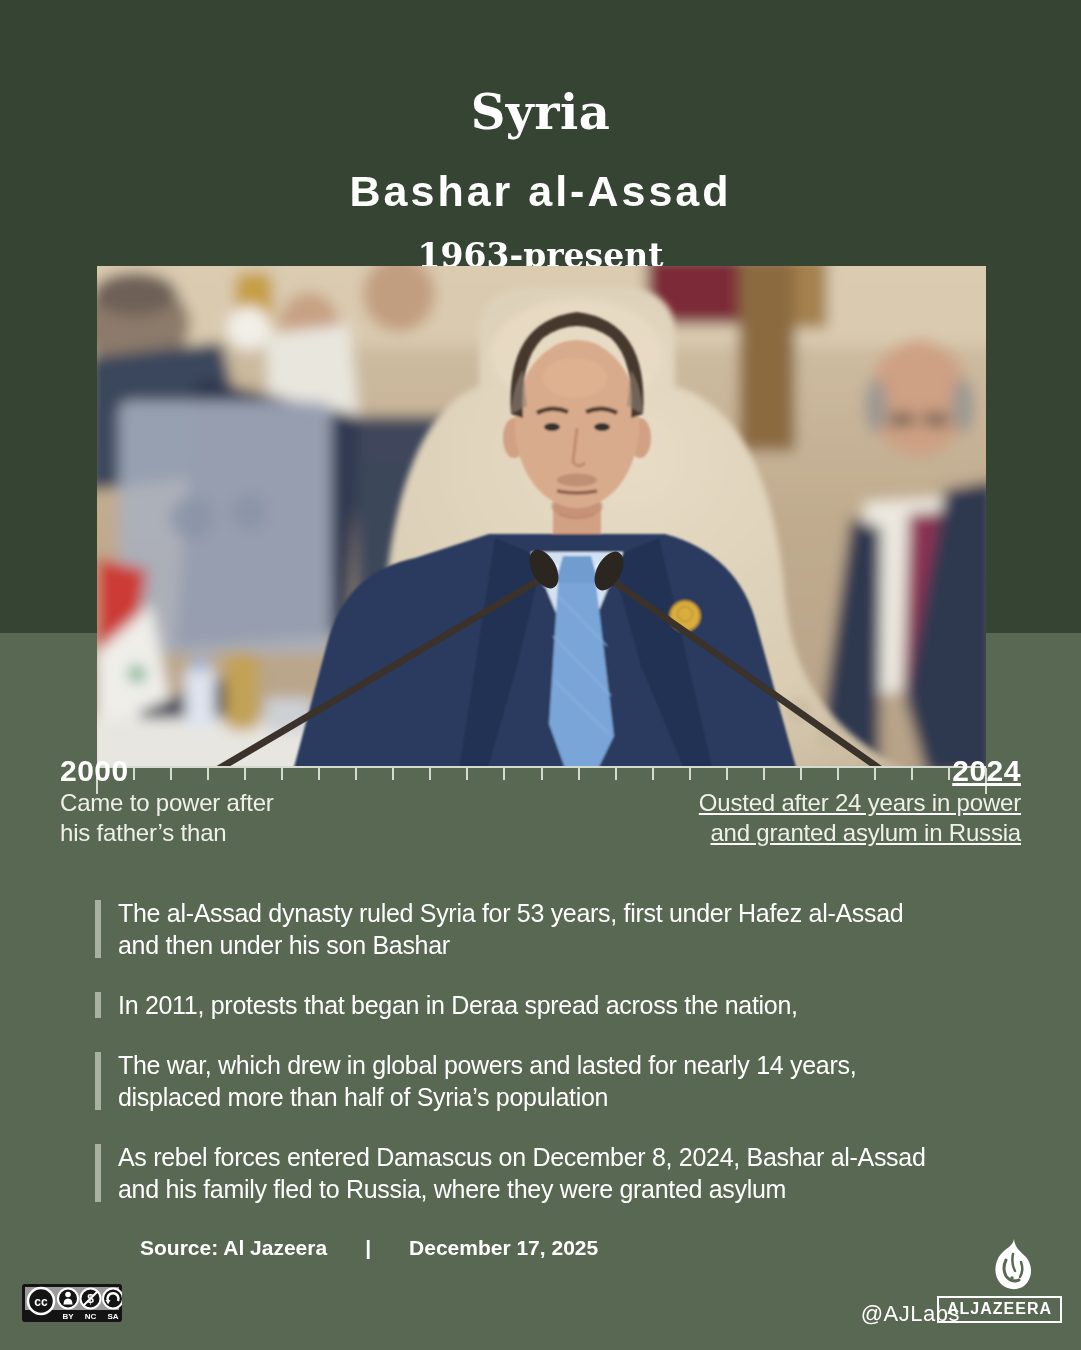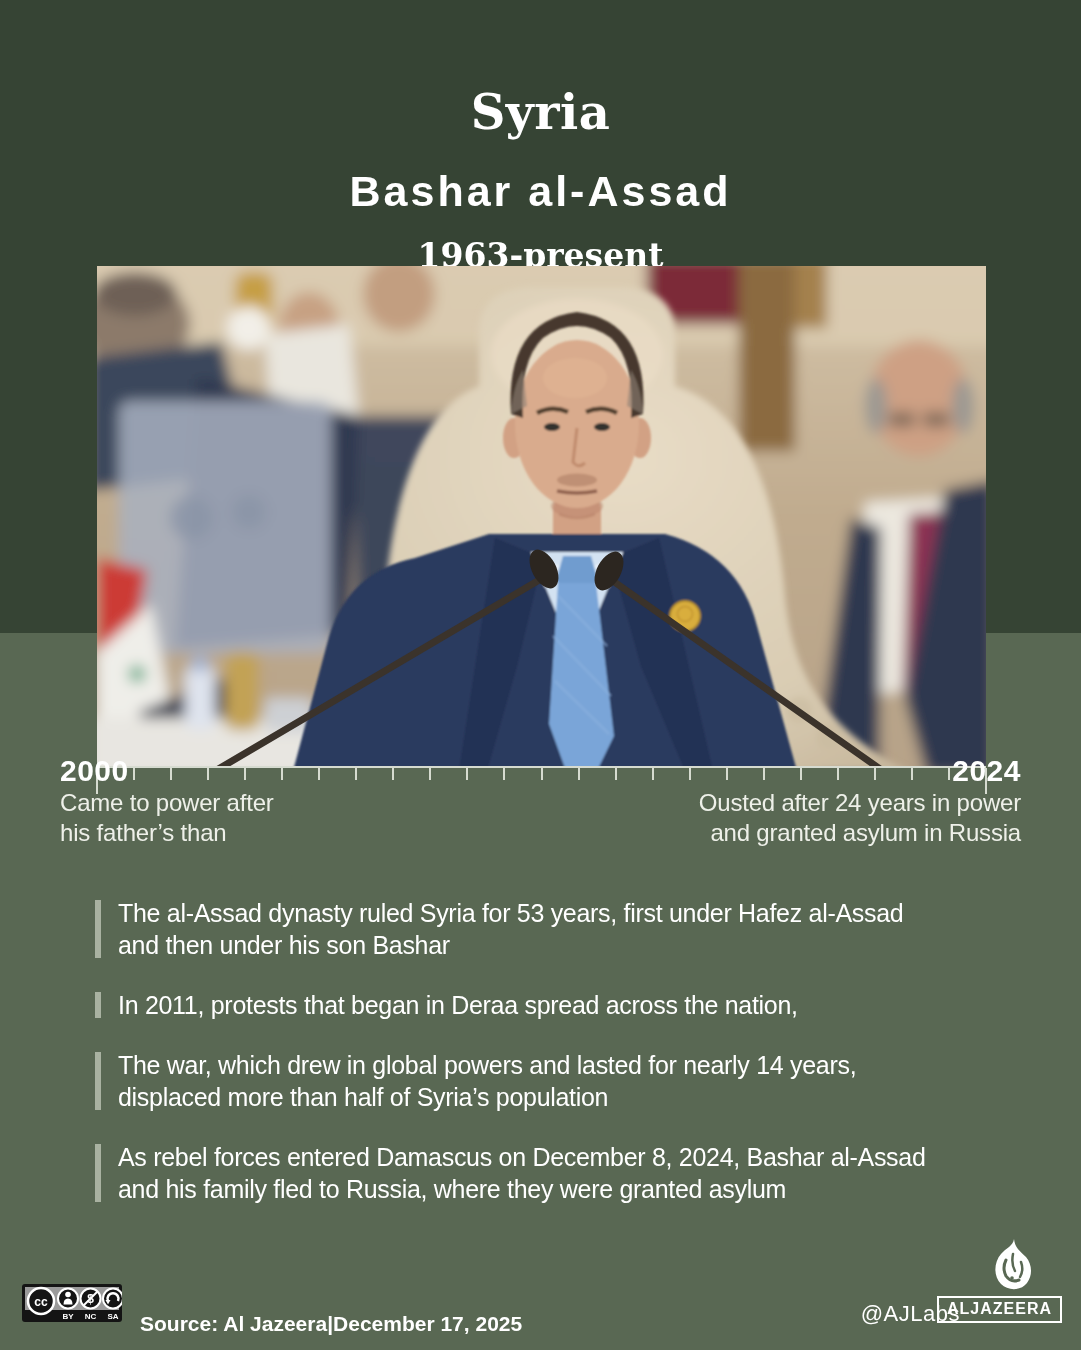--- a/index.html
+++ b/index.html
@@ -15,32 +15,32 @@
   .hdr-years{top:192px;font-family:"DejaVu Serif","Liberation Serif",serif;font-weight:700;font-size:33px;}
   
   .photo{position:absolute;left:97px;top:266px;width:889px;height:500px;overflow:hidden;background:#bfa98d;}
   .photo svg{display:block;}
   
   .ruler{position:absolute;left:97px;top:766px;width:889px;height:28px;border-top:2px solid #d6dbd0;}
   .tick{position:absolute;top:0;width:2px;height:12px;background:#d6dbd0;transform:translateX(-50%);}
   .tick-end{height:26px;}
   .tl-label{position:absolute;top:754px;}
   .tl-left{left:60px;text-align:left;}
-  .tl-right{right:60px;text-align:right;}
+  .tl-right{right:60px;text-align:right;text-decoration:underline;}
   .tl-year{font-weight:700;font-size:30px;letter-spacing:.5px;line-height:34px;}
   .tl-desc{font-size:24px;line-height:30px;color:#eef0e9;letter-spacing:-.2px;}
   
   .facts{position:absolute;left:95px;top:897px;width:940px;}
   .fact{display:flex;gap:17px;margin-bottom:28px;}
   .fact-bar{flex:0 0 6px;background:#a9b2a1;margin:3px 0;}
   .fact-text{font-size:25px;line-height:32px;letter-spacing:-.3px;white-space:nowrap;}
   .fact-text span{display:block;}
   
   .cc-badge{position:absolute;left:22px;top:1284px;}
-  .src-row{position:absolute;left:140px;top:1312px;display:flex;align-items:baseline;font-weight:700;font-size:21px;}
+  .src-row{position:absolute;left:140px;top:1236px;display:flex;gap:38px;align-items:baseline;font-weight:700;font-size:21px;}
   .handle{position:absolute;right:121px;top:1301px;font-weight:400;font-size:22px;letter-spacing:.5px;}
   .brand-box{position:absolute;right:19px;top:1296px;border:2px solid #fff;padding:2px 8px 3px;font-weight:700;font-size:16px;letter-spacing:1px;text-align:right;}
   .flame{position:absolute;left:991px;top:1238px;}
 </style>
 </head>
 <body>
 
 <div class="canvas">
   <div class="top-band"></div>
 

